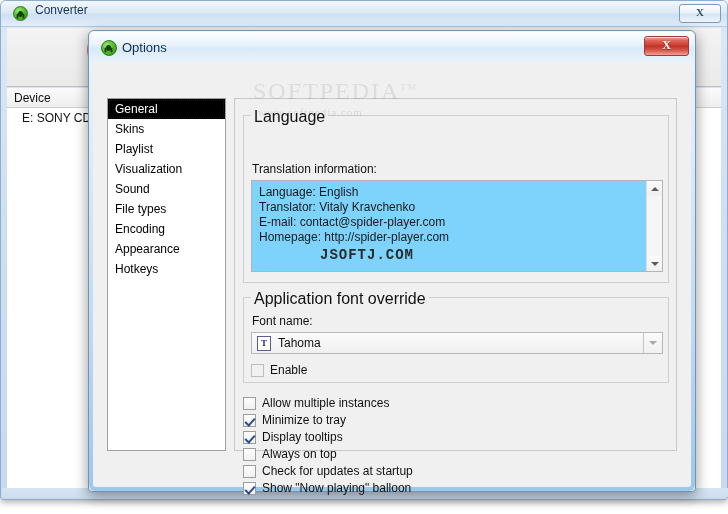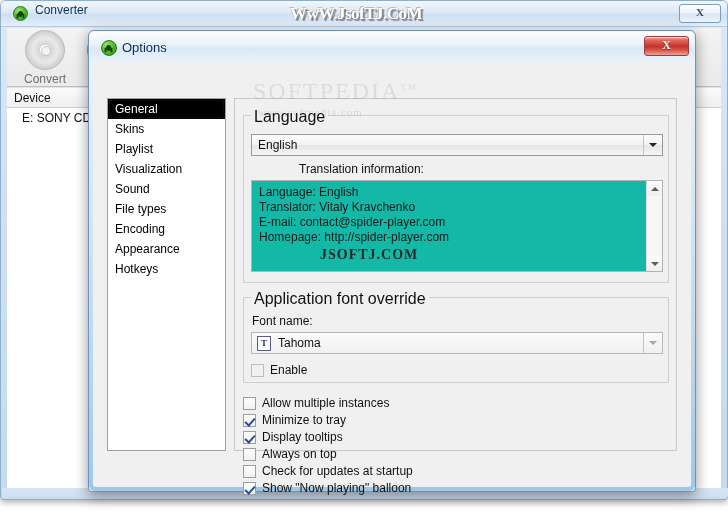--- a/index.html
+++ b/index.html
@@ -363,27 +363,27 @@
   .arrow-down.dim { border-top-color: #a8a8a8; }
 
   .lang-combo { left: 7px; top: 18px; width: 412px; }
 
   .label-sm {
     position: absolute;
     font-size: 12px;
     color: #111111;
     white-space: nowrap;
   }
-  .lang-info-label { left: 8px; top: 46px; margin-left: 47px; }
+  .lang-info-label { left: 8px; top: 46px; }
 
   .info-box {
     position: absolute;
     left: 7px; top: 64px;
     width: 412px; height: 92px;
-    background: #14b8a6;
+    background: #7dd3fc;
     border: 1px solid #b4b4b4;
     box-sizing: border-box;
     overflow: hidden;
   }
   .info-line {
     position: relative;
     margin: 0;
     padding-left: 7px;
     font-size: 12px;
     line-height: 15px;
@@ -497,49 +497,44 @@
     display: block;
     font-size: 11px;
     letter-spacing: 1px;
     margin-top: 1px;
     margin-left: 5px;
     color: rgba(120,120,120,0.2);
   }
   .wm-jsoftj {
     position: absolute;
     left: 320px; top: 247px;
-    font-family: Liberation Serif, serif;
+    font-family: Liberation Mono, monospace;
     font-size: 14px;
     font-weight: bold;
     letter-spacing: 1px;
     color: #2a2a2a;
     pointer-events: none;
   }
 </style>
 </head>
 <body>
 
 <div id="root">
 
   <div class="bg-window">
 
     <div class="bg-titlebar">
       <span class="spider-icon bg-icon"></span>
       <span class="bg-title-text">Converter</span>
       <div class="winbtn-x">
         <span class="glyph">X</span>
       </div>
-      <div class="watermark-top">WwW.JsofTJ.CoM</div>
     </div>
 
     <div class="toolbar">
-      <div class="tb-item" style="left:6px;">
-        <div class="cd-icon"></div>
-        <div class="tb-label">Convert</div>
-      </div>
       <div class="tb-item" style="left:68px;">
         <div class="cd-icon red"></div>
         <div class="tb-label">Ca</div>
       </div>
     </div>
 
     <div class="device-panel">
       <div class="device-header">
         <span class="device-header-text">Device</span>
       </div>
@@ -593,26 +588,20 @@
         <div class="cat-item">
           <span>Hotkeys</span>
         </div>
       </div>
 
       <div class="right-pane">
 
         <div class="group group-language">
           <span class="group-legend">Language</span>
 
-          <div class="combo lang-combo">
-            <span class="val">English</span>
-            <span class="arrow-box">
-              <span class="arrow-down"></span>
-            </span>
-          </div>
 
           <span class="label-sm lang-info-label">Translation information:</span>
 
           <div class="info-box">
             <p class="info-line">Language: English</p>
             <p class="info-line">Translator: Vitaly Kravchenko</p>
             <p class="info-line">E-mail: contact@spider-player.com</p>
             <p class="info-line">Homepage: http://spider-player.com</p>
 
             <div class="vscroll">

